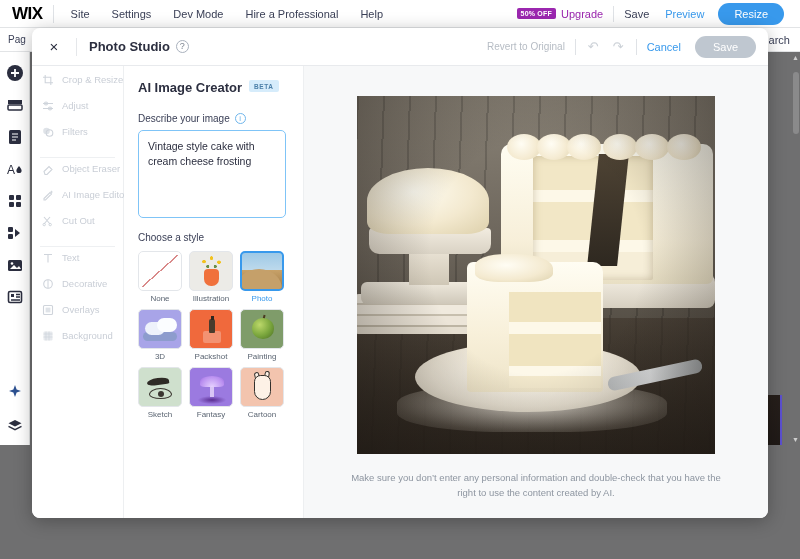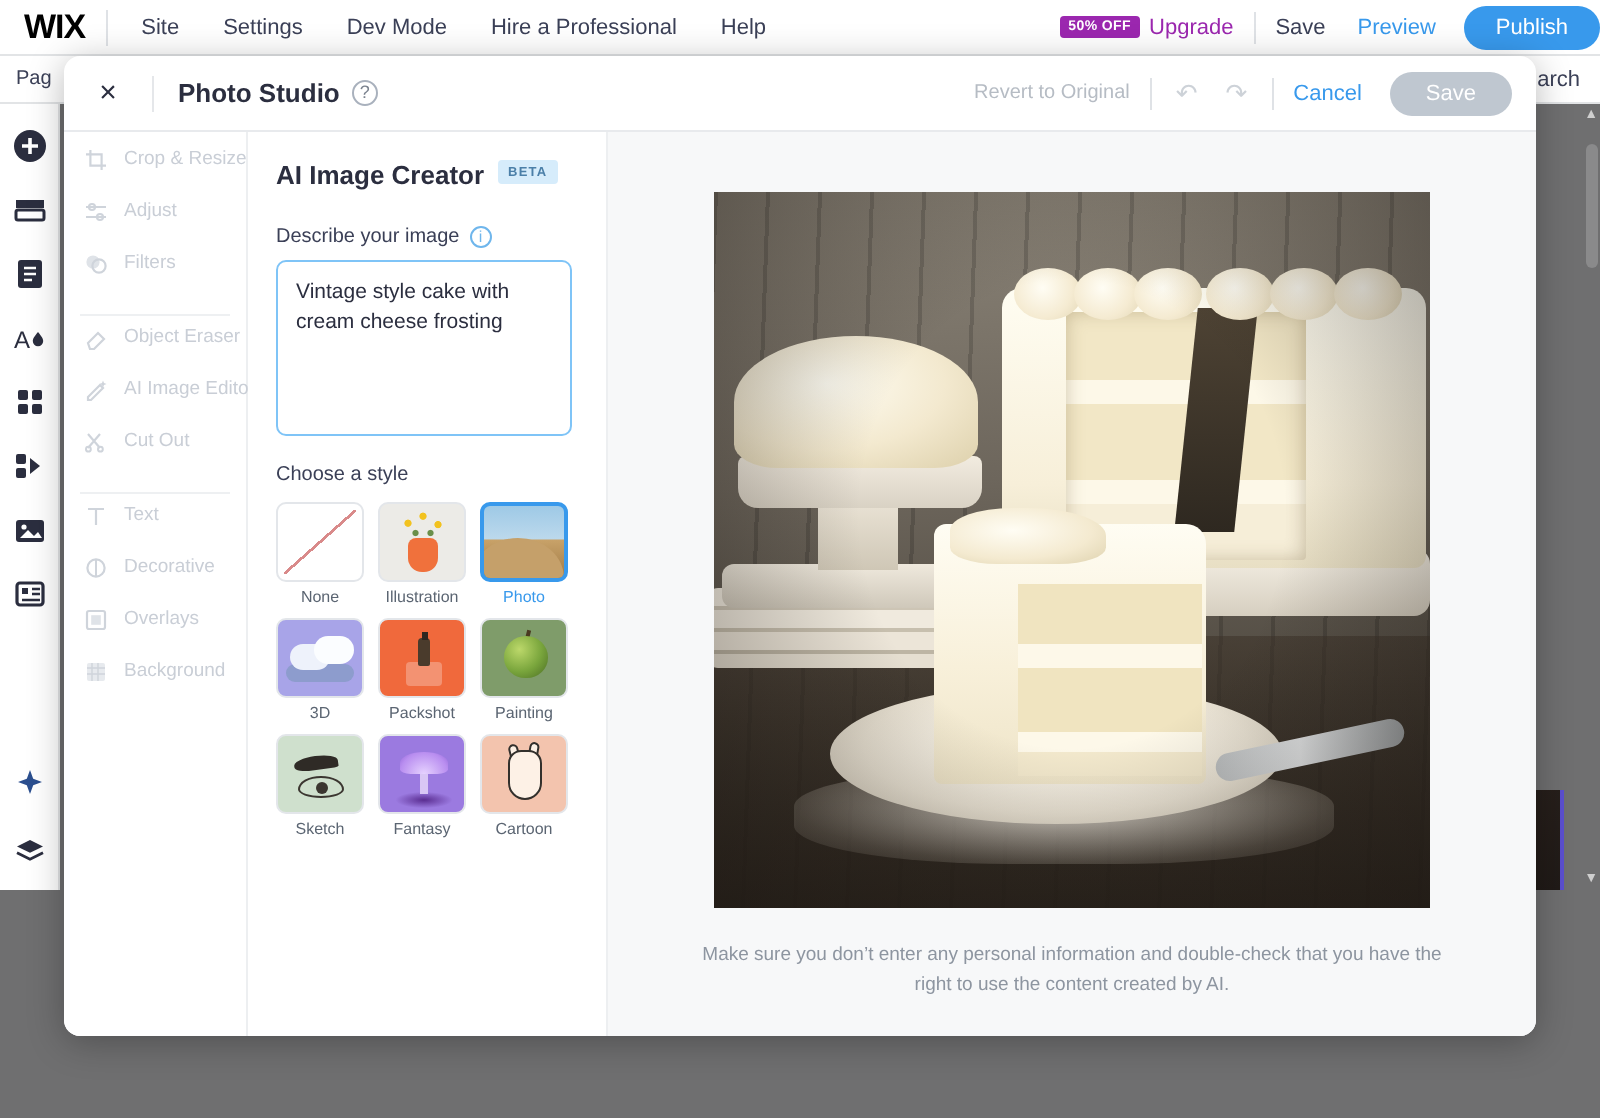--- a/index.html
+++ b/index.html
@@ -19,21 +19,21 @@
   }
   .wix-logo {
     font-size: 17px; font-weight: bold; color: #000; letter-spacing: -0.5px;
     padding: 0 10px 0 12px; line-height: 1;
   }
   .logo-div { width:1px; height:18px; background:#dfe2e6; margin-right:6px; }
   .menu-item {
     font-size: 11px; color: #3b4057; padding: 0 11px; line-height: 28px;
     white-space: nowrap;
   }
-  .top-right { margin-left: auto; display: flex; align-items: center; padding-right: 0; }
+  .top-right { margin-left: auto; display: flex; align-items: center; padding-right: 16px; }
   .off-badge {
     background: #9b27af; color:#fff; font-size: 7px; font-weight: bold;
     padding: 2px 4px; border-radius: 2px; letter-spacing: 0.2px;
   }
   .upgrade-link { font-size: 11px; color: #9b27af; margin-left: 5px; }
   .vdiv { width:1px; height:16px; background:#dfe2e6; margin: 0 10px; }
   .save-link { font-size: 11px; color: #3b4057; }
   .preview-link { font-size: 11px; color: #3899ec; margin-left: 16px; }
   .publish-btn {
     background: #3899ec; color: #fff; font-size: 11px;
@@ -403,21 +403,21 @@
     <div class="menu-item">Settings</div>
     <div class="menu-item">Dev Mode</div>
     <div class="menu-item">Hire a Professional</div>
     <div class="menu-item">Help</div>
     <div class="top-right">
       <span class="off-badge">50% OFF</span>
       <span class="upgrade-link">Upgrade</span>
       <span class="vdiv"></span>
       <span class="save-link">Save</span>
       <span class="preview-link">Preview</span>
-      <span class="publish-btn">Publish</span>
+      <span class="publish-btn">Resize</span>
     </div>
   </div>
 
   <div class="editor-subbar">
     <span class="pages-label">Pag</span>
   </div>
   <div class="search-label">arch</div>
 
   <div class="left-rail">
     <span class="rail-icon">

